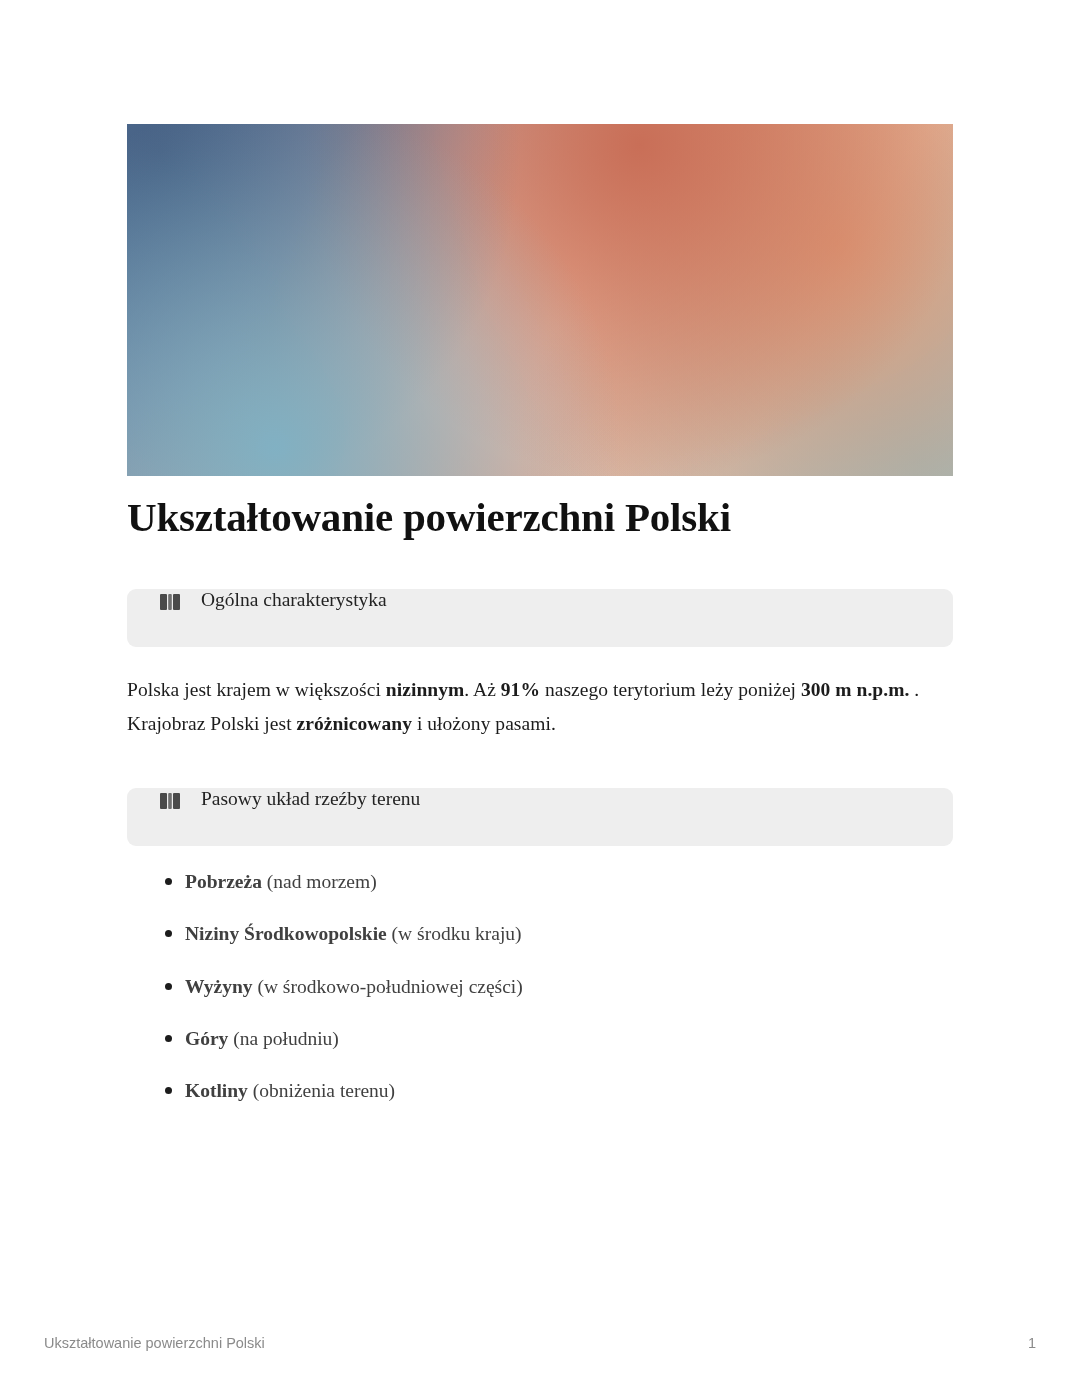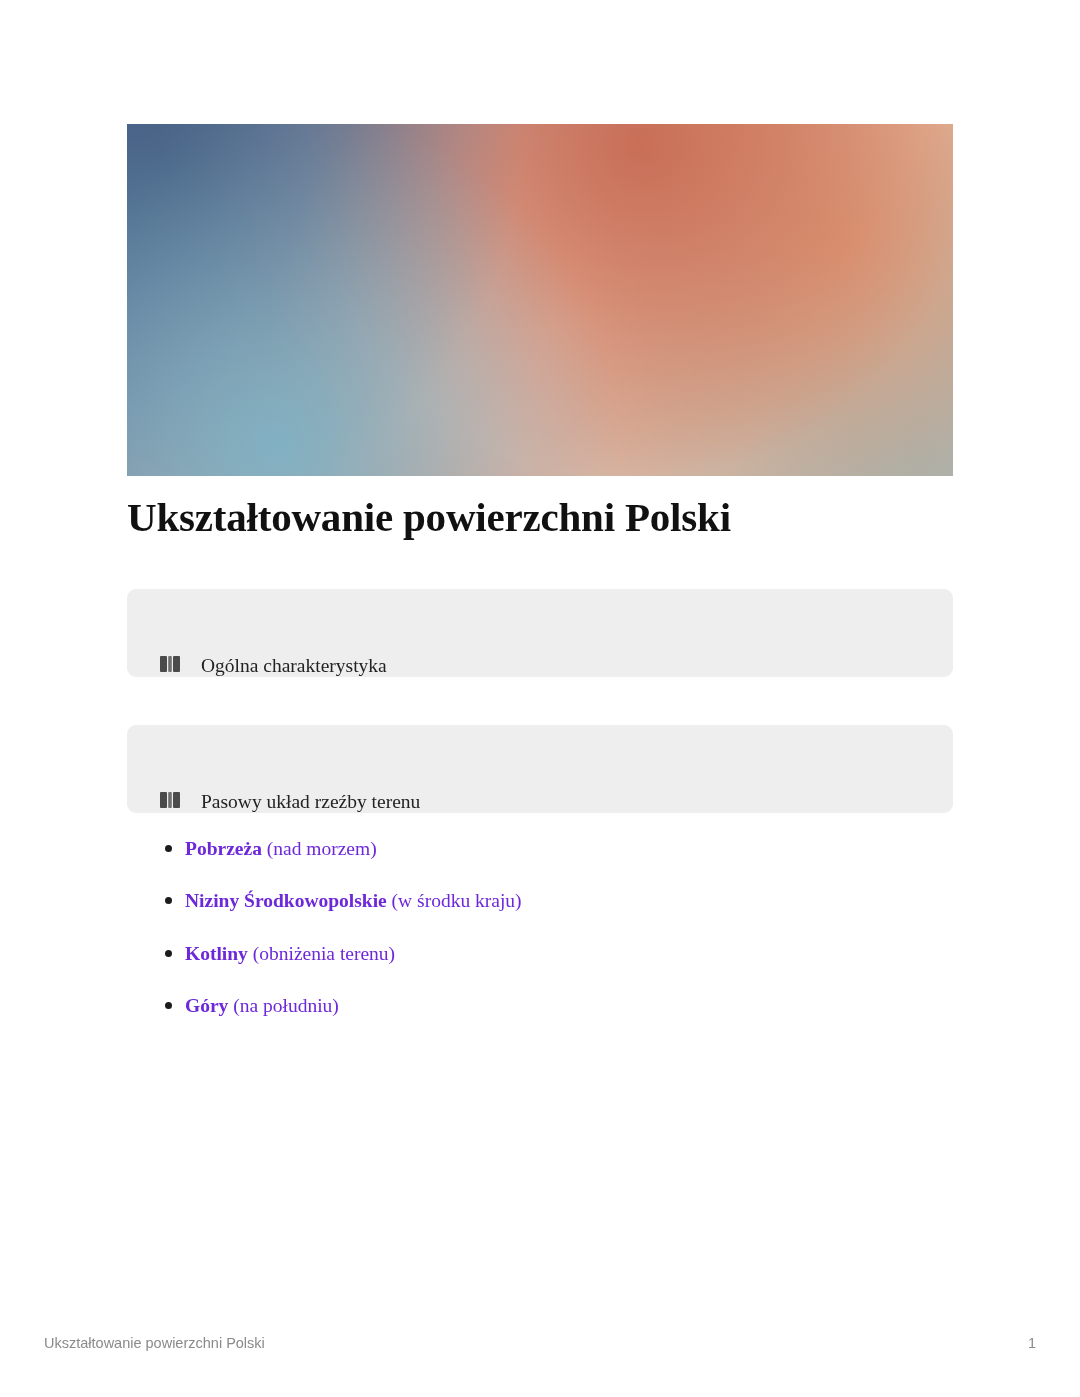--- a/index.html
+++ b/index.html
@@ -46,23 +46,23 @@
     font-weight: bold;
     letter-spacing: -0.2px;
     margin: 18px 0 0 0;
     line-height: 1.15;
     color: #111111;
   }
   .callout {
     margin-top: 48px;
     background: #eeeeee;
     border-radius: 9px;
-    height: 88px;
+    height: 58px;
     display: flex;
-    align-items: flex-end;
+    align-items: flex-start;
     padding: 0 30px;
     box-sizing: border-box;
   }
   .callout .ico {
     width: 26px;
     height: 26px;
     margin-right: 18px;
     flex: 0 0 auto;
     display: flex;
     align-items: center;
@@ -85,21 +85,21 @@
     margin: 20px 0 0 0;
     padding: 0 0 0 38px;
     list-style: none;
   }
   ul.bullets li {
     font-size: 19.5px;
     line-height: 1.6;
     margin: 0 0 21px 0;
     position: relative;
     padding-left: 20px;
-    color: #6d28d9;
+    color: #404040;
   }
   ul.bullets li::before {
     content: "";
     position: absolute;
     left: 0;
     top: 12px;
     width: 7px;
     height: 7px;
     border-radius: 50%;
     background: #1c1c1c;
@@ -134,38 +134,42 @@
       <span class="ico">
         <svg width="26" height="26" viewBox="0 0 26 26" aria-hidden="true">
           <rect x="3" y="5" width="7" height="16" rx="1" fill="#4a4a4a"></rect>
           <rect x="11.2" y="5" width="3.6" height="16" rx="1" fill="#6f6f6f"></rect>
           <rect x="16" y="5" width="7" height="16" rx="1" fill="#4a4a4a"></rect>
         </svg>
       </span>
       <span class="label">Ogólna charakterystyka</span>
     </div>
 
+    <p class="body">
+      <span>Polska jest krajem w większości </span><b>nizinnym</b><span>. Aż </span><b>91%</b><span> naszego terytorium leży poniżej </span><b>300 m n.p.m.</b><span> . Krajobraz Polski jest </span><b>zróżnicowany</b><span> i ułożony pasami.</span>
+    </p>
 
     <div class="callout">
       <span class="ico">
         <svg width="26" height="26" viewBox="0 0 26 26" aria-hidden="true">
           <rect x="3" y="5" width="7" height="16" rx="1" fill="#4a4a4a"></rect>
           <rect x="11.2" y="5" width="3.6" height="16" rx="1" fill="#6f6f6f"></rect>
           <rect x="16" y="5" width="7" height="16" rx="1" fill="#4a4a4a"></rect>
         </svg>
       </span>
       <span class="label">Pasowy układ rzeźby terenu</span>
     </div>
 
 
     <ul class="bullets">
       <li><b>Pobrzeża</b><span> (nad morzem)</span></li>
       <li><b>Niziny Środkowopolskie</b><span> (w środku kraju)</span></li>
+      <li><b>Wyżyny</b><span> (w środkowo-południowej części)</span></li>
+      <li><b>Góry</b><span> (na południu)</span></li>
       <li><b>Kotliny</b><span> (obniżenia terenu)</span></li>
-      <li><b>Góry</b><span> (na południu)</span></li>
     </ul>
 
 
     <div class="spacer-bottom"></div>
   </div>
 
   <div class="footer">
     <span>Ukształtowanie powierzchni Polski</span>
     <span>1</span>
   </div>

